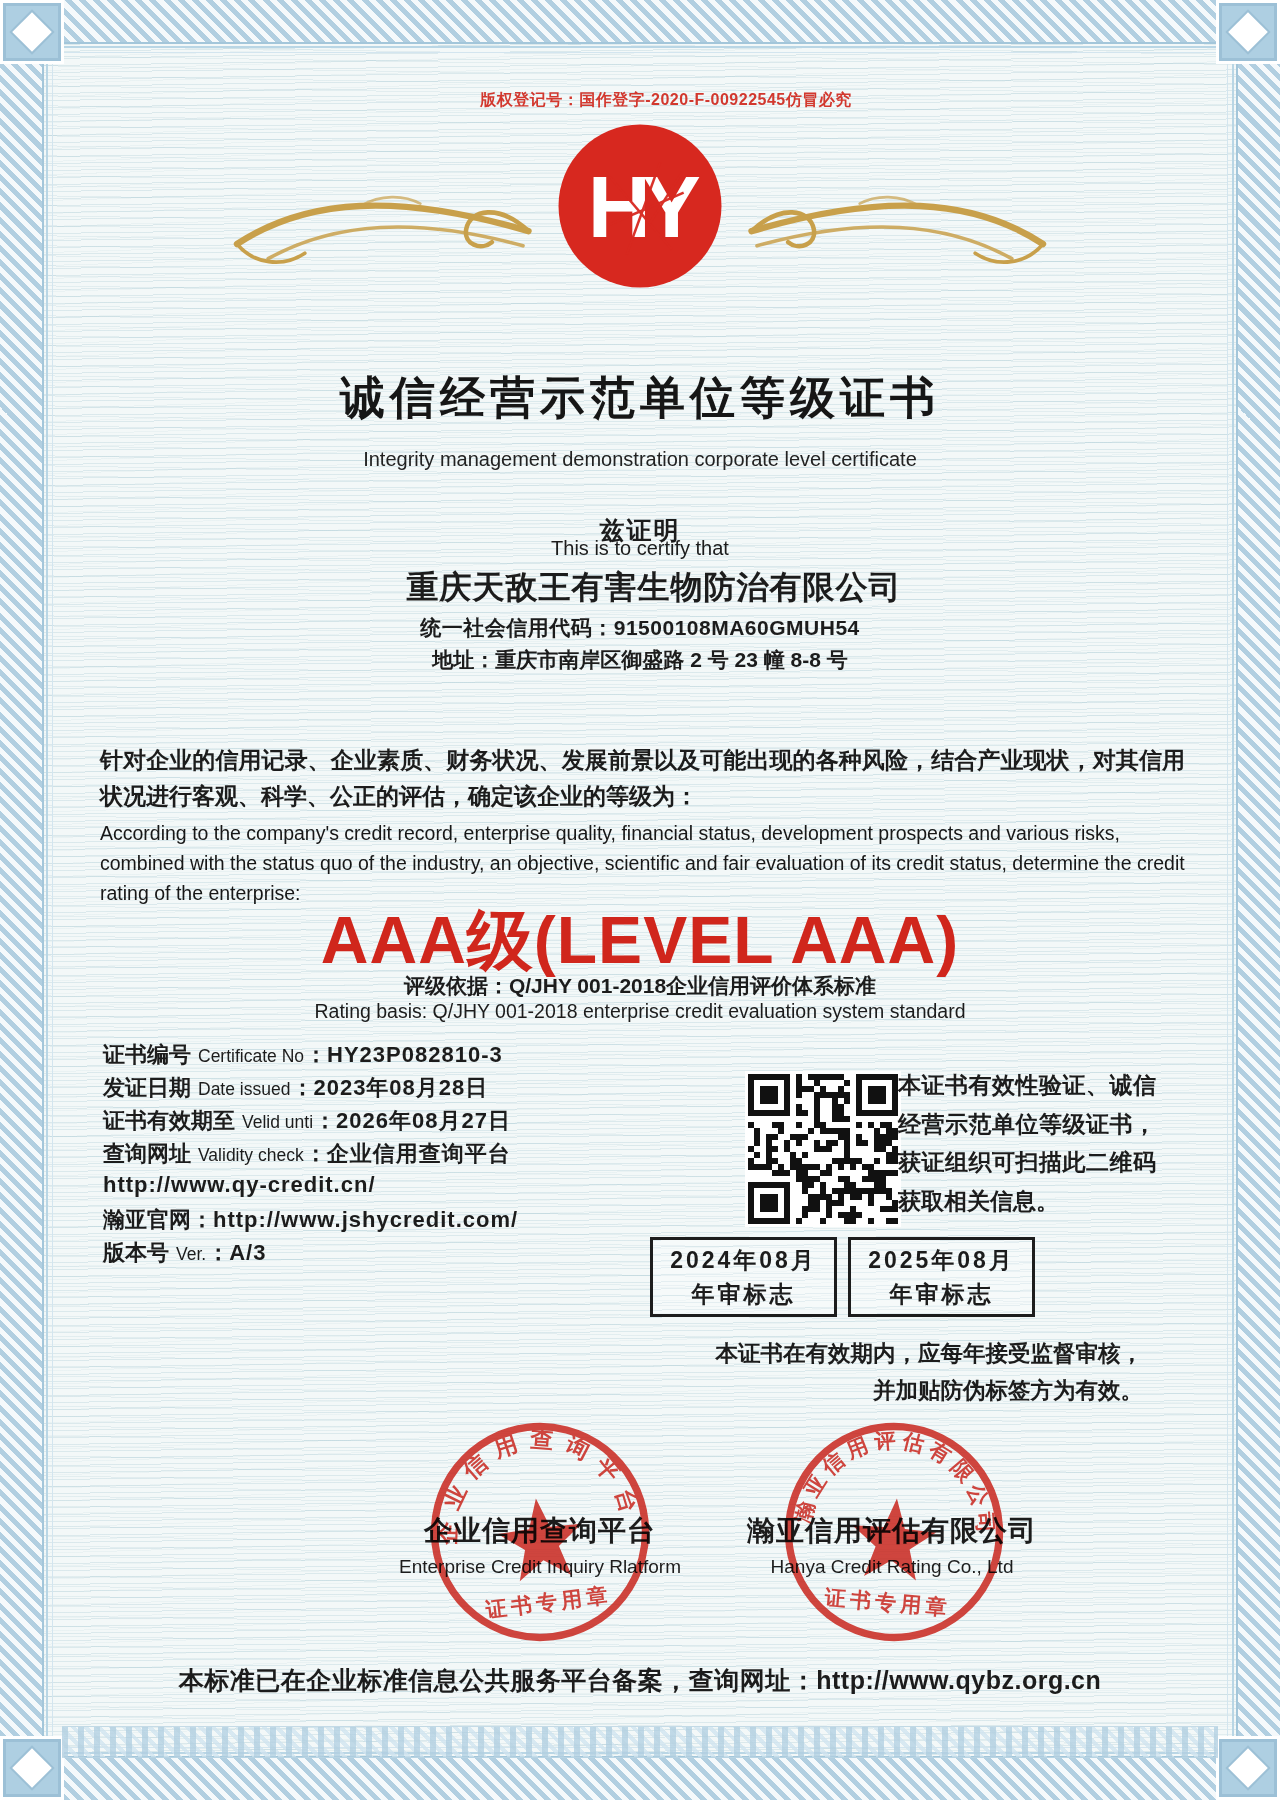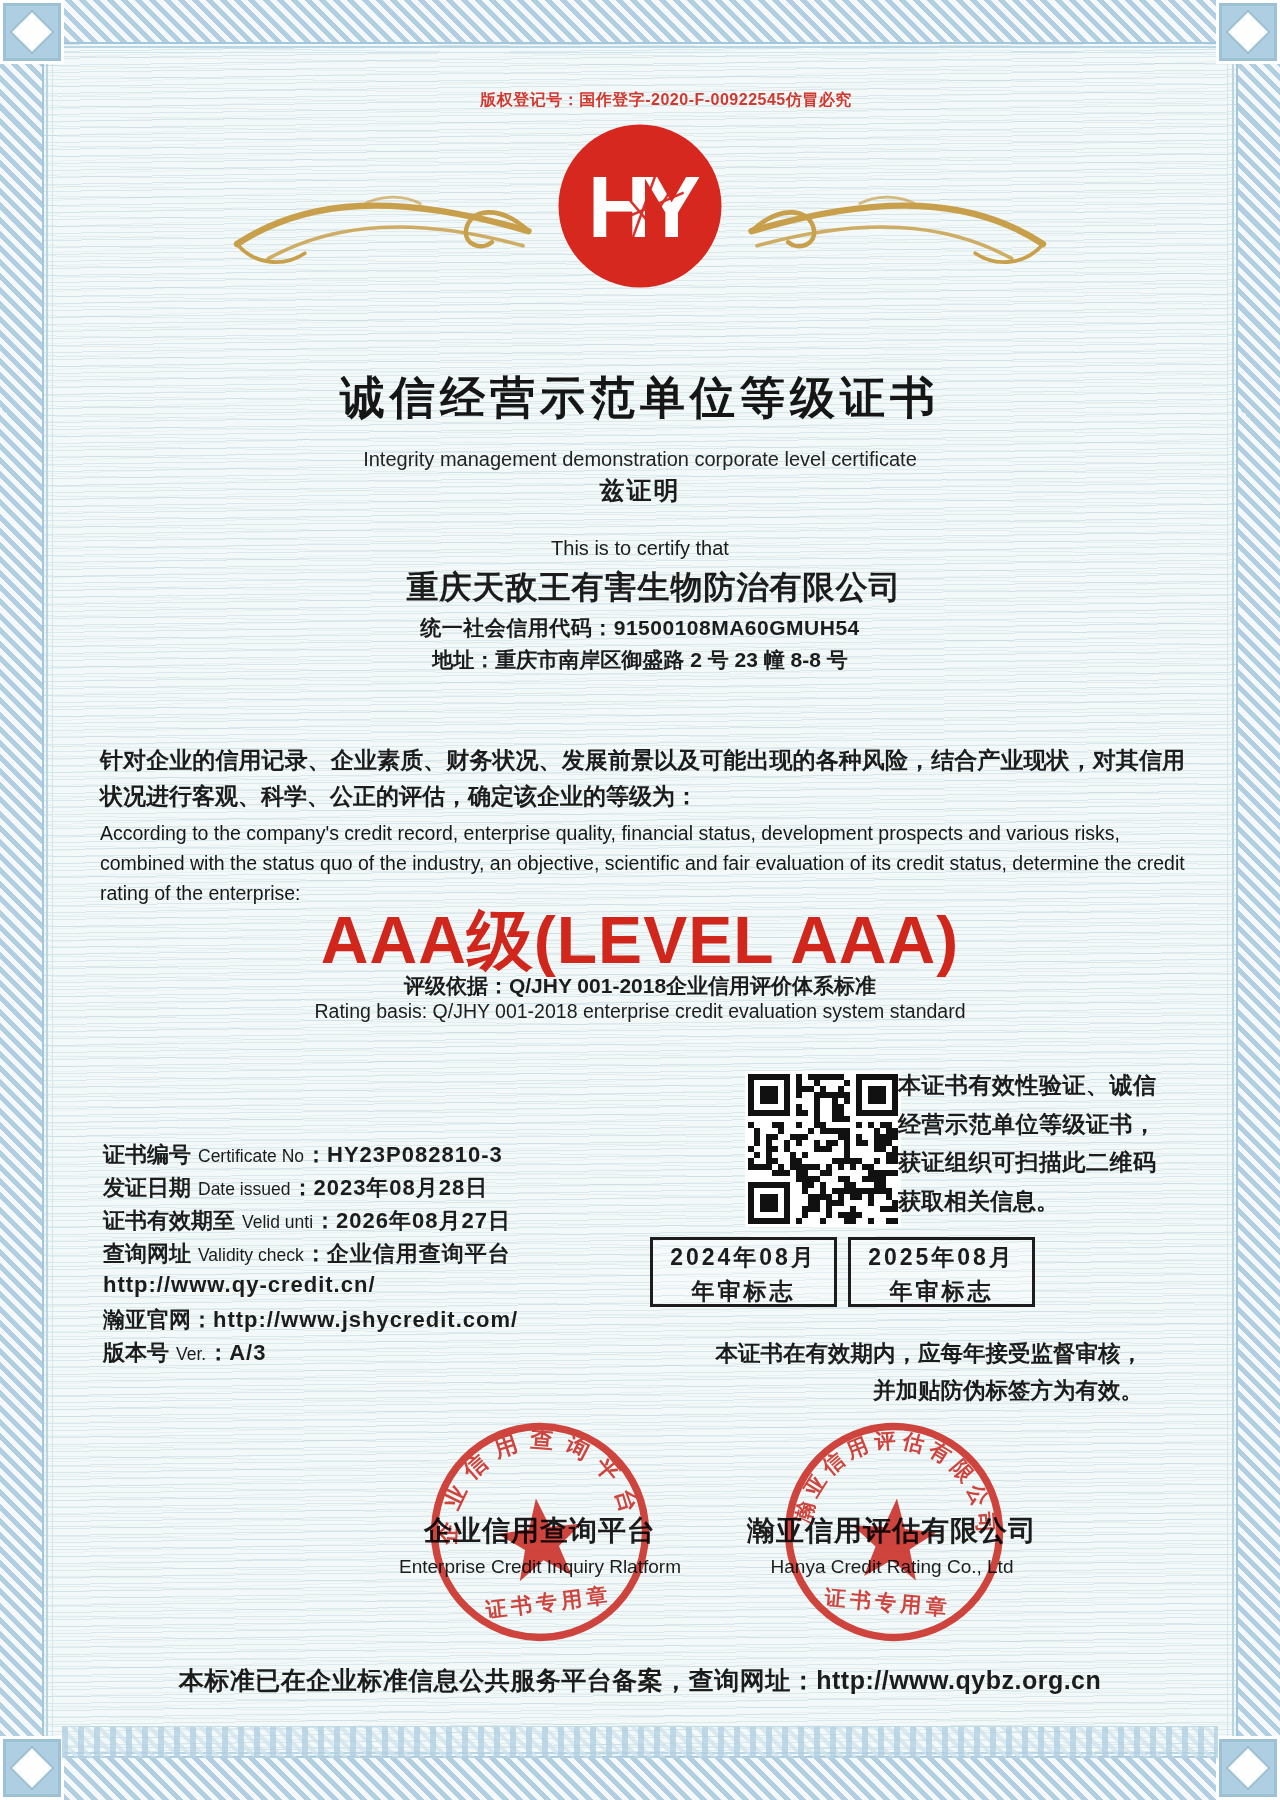--- a/index.html
+++ b/index.html
@@ -37,45 +37,45 @@
 
   .copyright{top:90px;font-size:16px;font-weight:700;color:#d2382e;padding-left:52px;letter-spacing:.5px;}
 
   .logo-circle{top:122px;left:50%;transform:translateX(-50%);width:168px;height:168px;}
   .flourish{top:178px;width:320px;height:110px;}
   .fl-left{left:calc(50% - 420px);}
   .fl-right{left:calc(50% + 100px);transform:scaleX(-1);}
 
   .title-zh{top:368px;font-size:45px;font-weight:700;letter-spacing:5px;color:#161616;}
   .title-en{top:448px;font-size:20px;font-weight:400;color:#222;}
-  .certify-zh{top:474px;font-size:25px;font-weight:700;letter-spacing:2px;}
+  .certify-zh{top:514px;font-size:25px;font-weight:700;letter-spacing:2px;}
   .certify-en{top:537px;font-size:20px;}
   .company-name{top:566px;font-size:32px;font-weight:700;letter-spacing:1px;padding-left:28px;}
   .credit-code{top:614px;font-size:21px;font-weight:700;letter-spacing:.5px;}
   .address{top:646px;font-size:21px;font-weight:700;}
 
   .para{left:100px;width:1085px;top:742px;}
   .para-zh{font-size:23px;font-weight:700;line-height:36px;text-align:justify;}
   .para-en{font-size:19.5px;line-height:30px;margin-top:4px;text-align:left;color:#171717;}
 
   .rating-level{top:896px;font-size:66px;font-weight:700;color:#d0261c;letter-spacing:1px;}
   .basis-zh{top:972px;font-size:21px;font-weight:700;}
   .basis-en{top:1000px;font-size:19.5px;}
 
-  .details{left:103px;top:1140px;width:560px;}
+  .details{left:103px;top:1040px;width:560px;}
   .detail-line{display:flex;align-items:baseline;height:33px;white-space:nowrap;}
   .d-zh{font-size:22px;font-weight:700;}
   .d-en{font-size:17.5px;font-weight:400;margin-left:7px;margin-right:1px;}
   .d-val{font-size:22px;font-weight:700;letter-spacing:1px;}
 
   .qr-wrap{left:745px;top:1071px;width:156px;height:156px;background:#fff;padding:3px;box-sizing:border-box;}
   .qr-note{left:898px;top:1066px;width:258px;font-size:23px;font-weight:700;line-height:38.5px;text-align:justify;}
 
-  .audit-box{top:1237px;width:187px;height:70px;border:3px solid #1d1d1d;box-sizing:border-box;
-      display:flex;flex-direction:column;justify-content:flex-start;align-items:center;background:rgba(255,255,255,.25);}
+  .audit-box{top:1237px;width:187px;height:80px;border:3px solid #1d1d1d;box-sizing:border-box;
+      display:flex;flex-direction:column;justify-content:center;align-items:center;background:rgba(255,255,255,.25);}
   .ab-1{left:650px;} .ab-2{left:848px;}
   .audit-box div{font-size:23px;font-weight:700;letter-spacing:3px;line-height:34px;}
   .audit-note{left:655px;top:1335px;width:488px;text-align:right;font-size:22.5px;font-weight:700;line-height:37px;}
 
   .org-block{top:1512px;width:440px;text-align:center;}
   .org-a{left:320px;} .org-b{left:672px;}
   .org-zh{font-size:28px;font-weight:700;letter-spacing:1px;}
   .org-en{font-size:19px;margin-top:6px;}
   .stamp{width:232px;height:232px;opacity:.85;mix-blend-mode:multiply;z-index:6;}
   .st-a{left:424px;top:1416px;transform:rotate(-7deg);}

